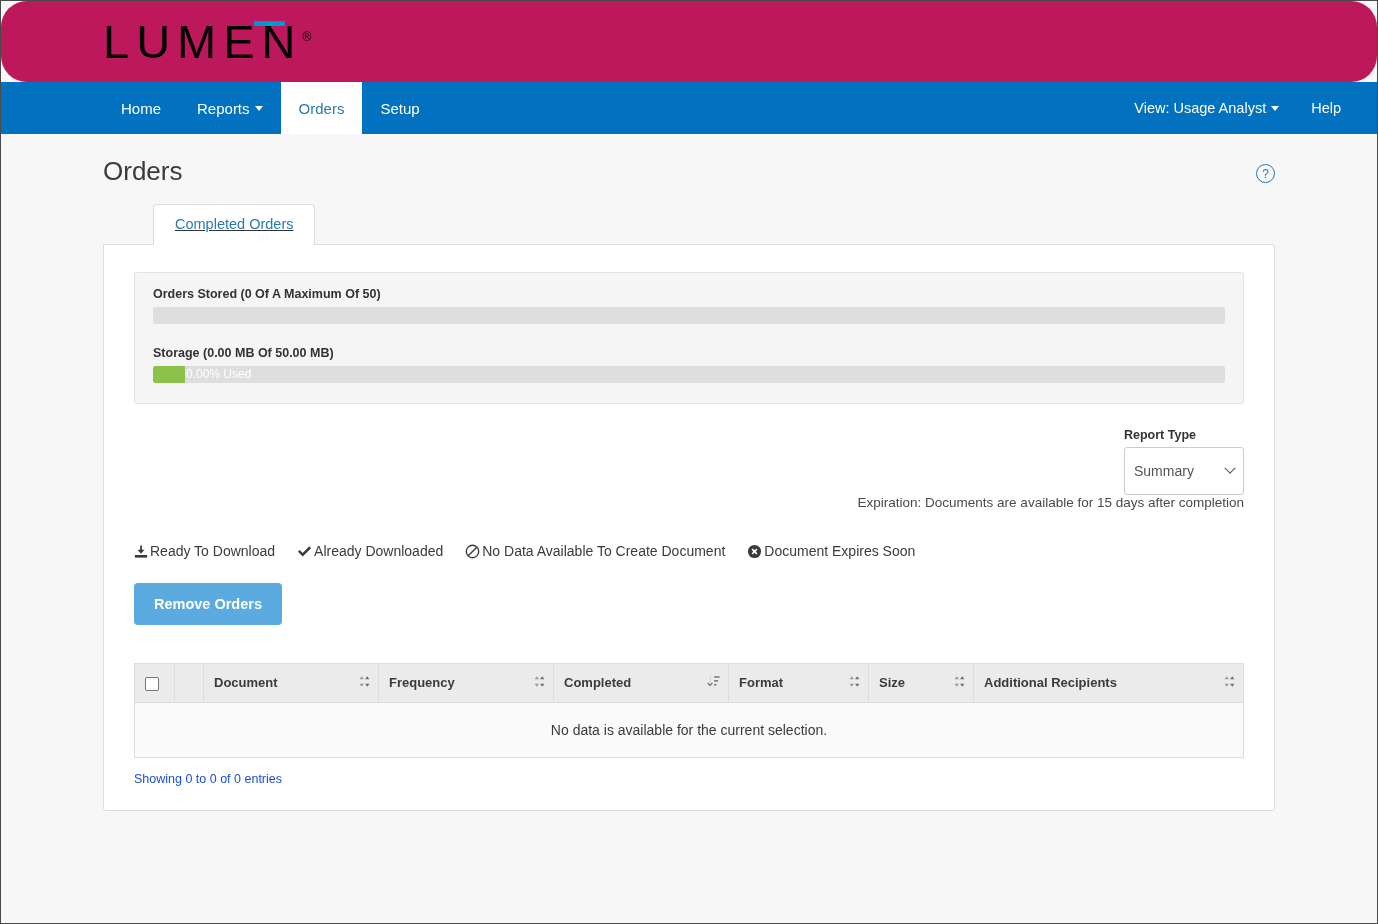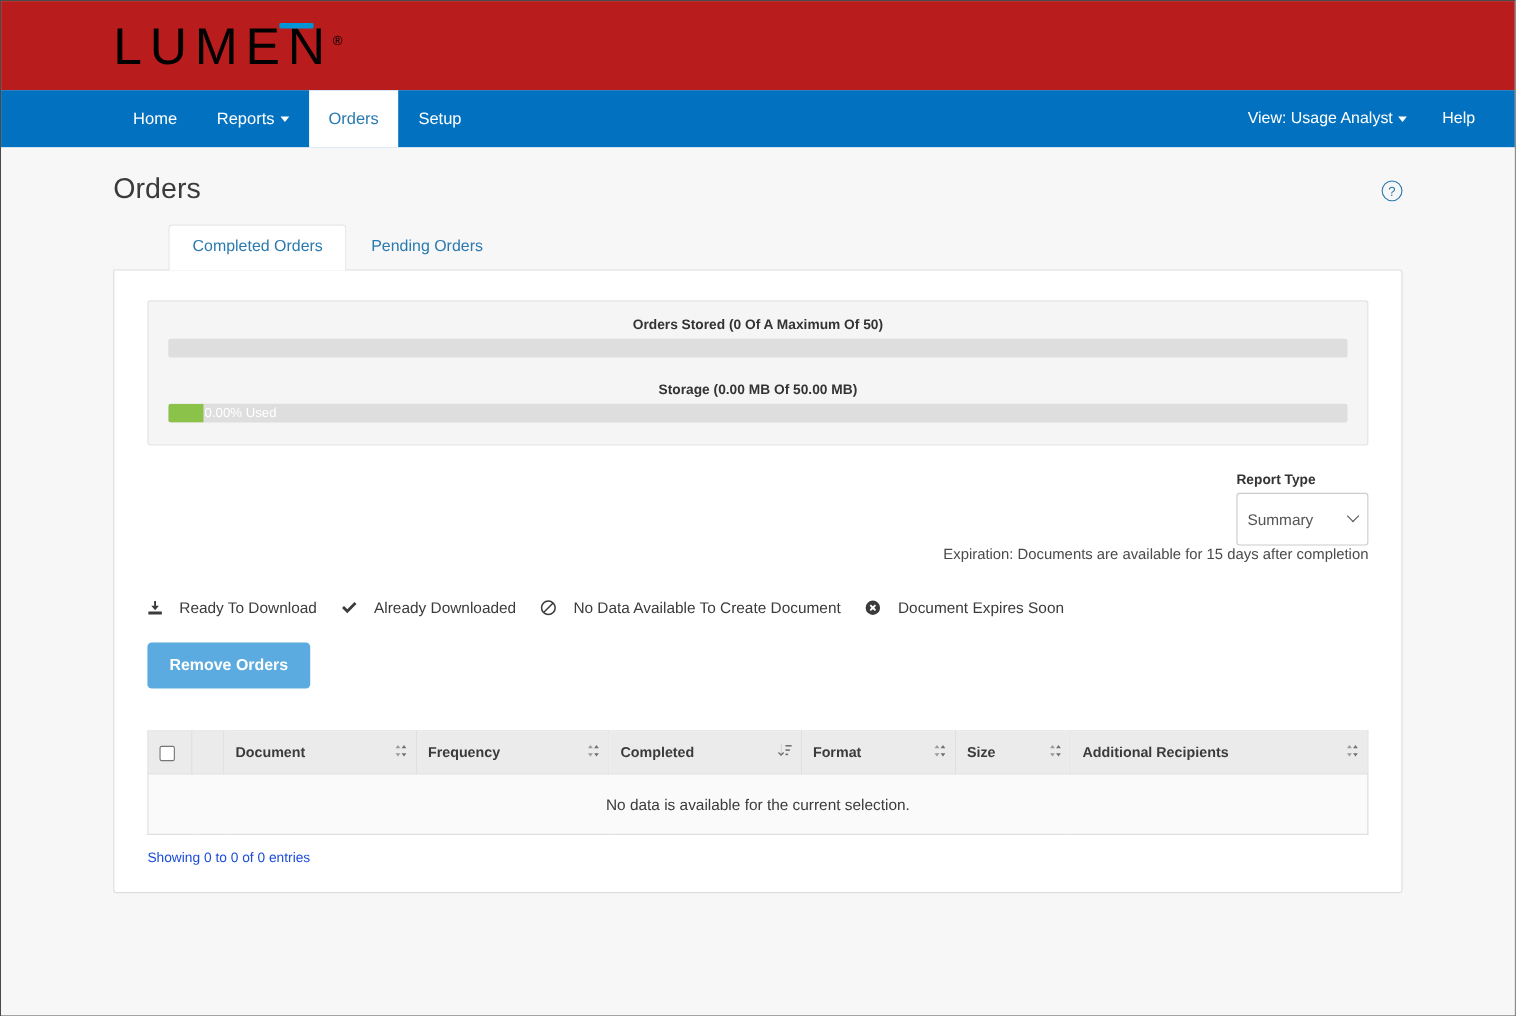--- a/index.html
+++ b/index.html
@@ -17,24 +17,25 @@
   .page-frame {
     width: 1378px; height: 924px;
     border: 1px solid #4a4a4a;
     background: #f7f7f7;
     display: flex; flex-direction: column;
   }
 
   
   .logo-bar {
     height: 81px;
-    background: #b91c1c;
+    background: #be185d;
     display: flex; align-items: center;
     padding-left: 102px;
     flex: 0 0 auto;
+    border-radius: 26px;
   }
   .logo {
     position: relative;
     font-family: "Liberation Sans", sans-serif;
     font-size: 47px;
     font-weight: 400;
     letter-spacing: 7px;
     color: #000000;
     line-height: 1;
     display: inline-block;
@@ -119,20 +120,21 @@
     line-height: 1;
   }
 
   
   .tabs {
     display: flex;
     margin-top: 17px;
     padding-left: 50px;
     position: relative;
     z-index: 2;
+    text-decoration: underline;
   }
   .tab {
     padding: 10px 21px 11px;
     font-size: 14.5px;
     color: #2a7ab0;
     cursor: pointer;
     border: 1px solid transparent;
     border-bottom: none;
     border-radius: 4px 4px 0 0;
     background: transparent;
@@ -154,21 +156,20 @@
     z-index: 1;
   }
 
   
   .quota-panel {
     background: #f5f5f5;
     border: 1px solid #e3e3e3;
     border-radius: 3px;
     padding: 14px 18px 20px;
     margin: 7px 0 0;
-    text-align: center;
   }
   .quota-label {
     font-size: 12.5px;
     font-weight: bold;
     color: #333333;
     margin-bottom: 6px;
   }
   .progress-track {
     height: 17px;
     background: #dedede;
@@ -237,21 +238,21 @@
 
   
   .legend {
     display: flex;
     align-items: center;
     gap: 22px;
     margin-top: 26px;
     font-size: 14px;
     color: #3b3b3b;
   }
-  .legend-item { display: flex; align-items: center; gap: 15px; white-space: nowrap; }
+  .legend-item { display: flex; align-items: center; gap: 2px; white-space: nowrap; }
   .legend-item svg { display: block; }
 
   
   .btn-remove {
     margin-top: 24px;
     background: #5babe0;
     border: none;
     border-radius: 4px;
     color: #ffffff;
     font-weight: bold;
@@ -354,23 +355,20 @@
     <div class="page-head">
       <h1 class="page-title">Orders</h1>
       <div class="help-circle">
         <span>?</span>
       </div>
     </div>
 
     <div class="tabs">
       <div class="tab active">
         <span>Completed Orders</span>
-      </div>
-      <div class="tab">
-        <span>Pending Orders</span>
       </div>
     </div>
 
     <div class="card">
 
       
       <div class="quota-panel">
         <div class="quota-label">Orders Stored (0 Of A Maximum Of 50)</div>
         <div class="progress-track">
           <div class="progress-fill" id="orders-fill" style="width: 0%; background: rgb(139, 195, 74);"></div>

